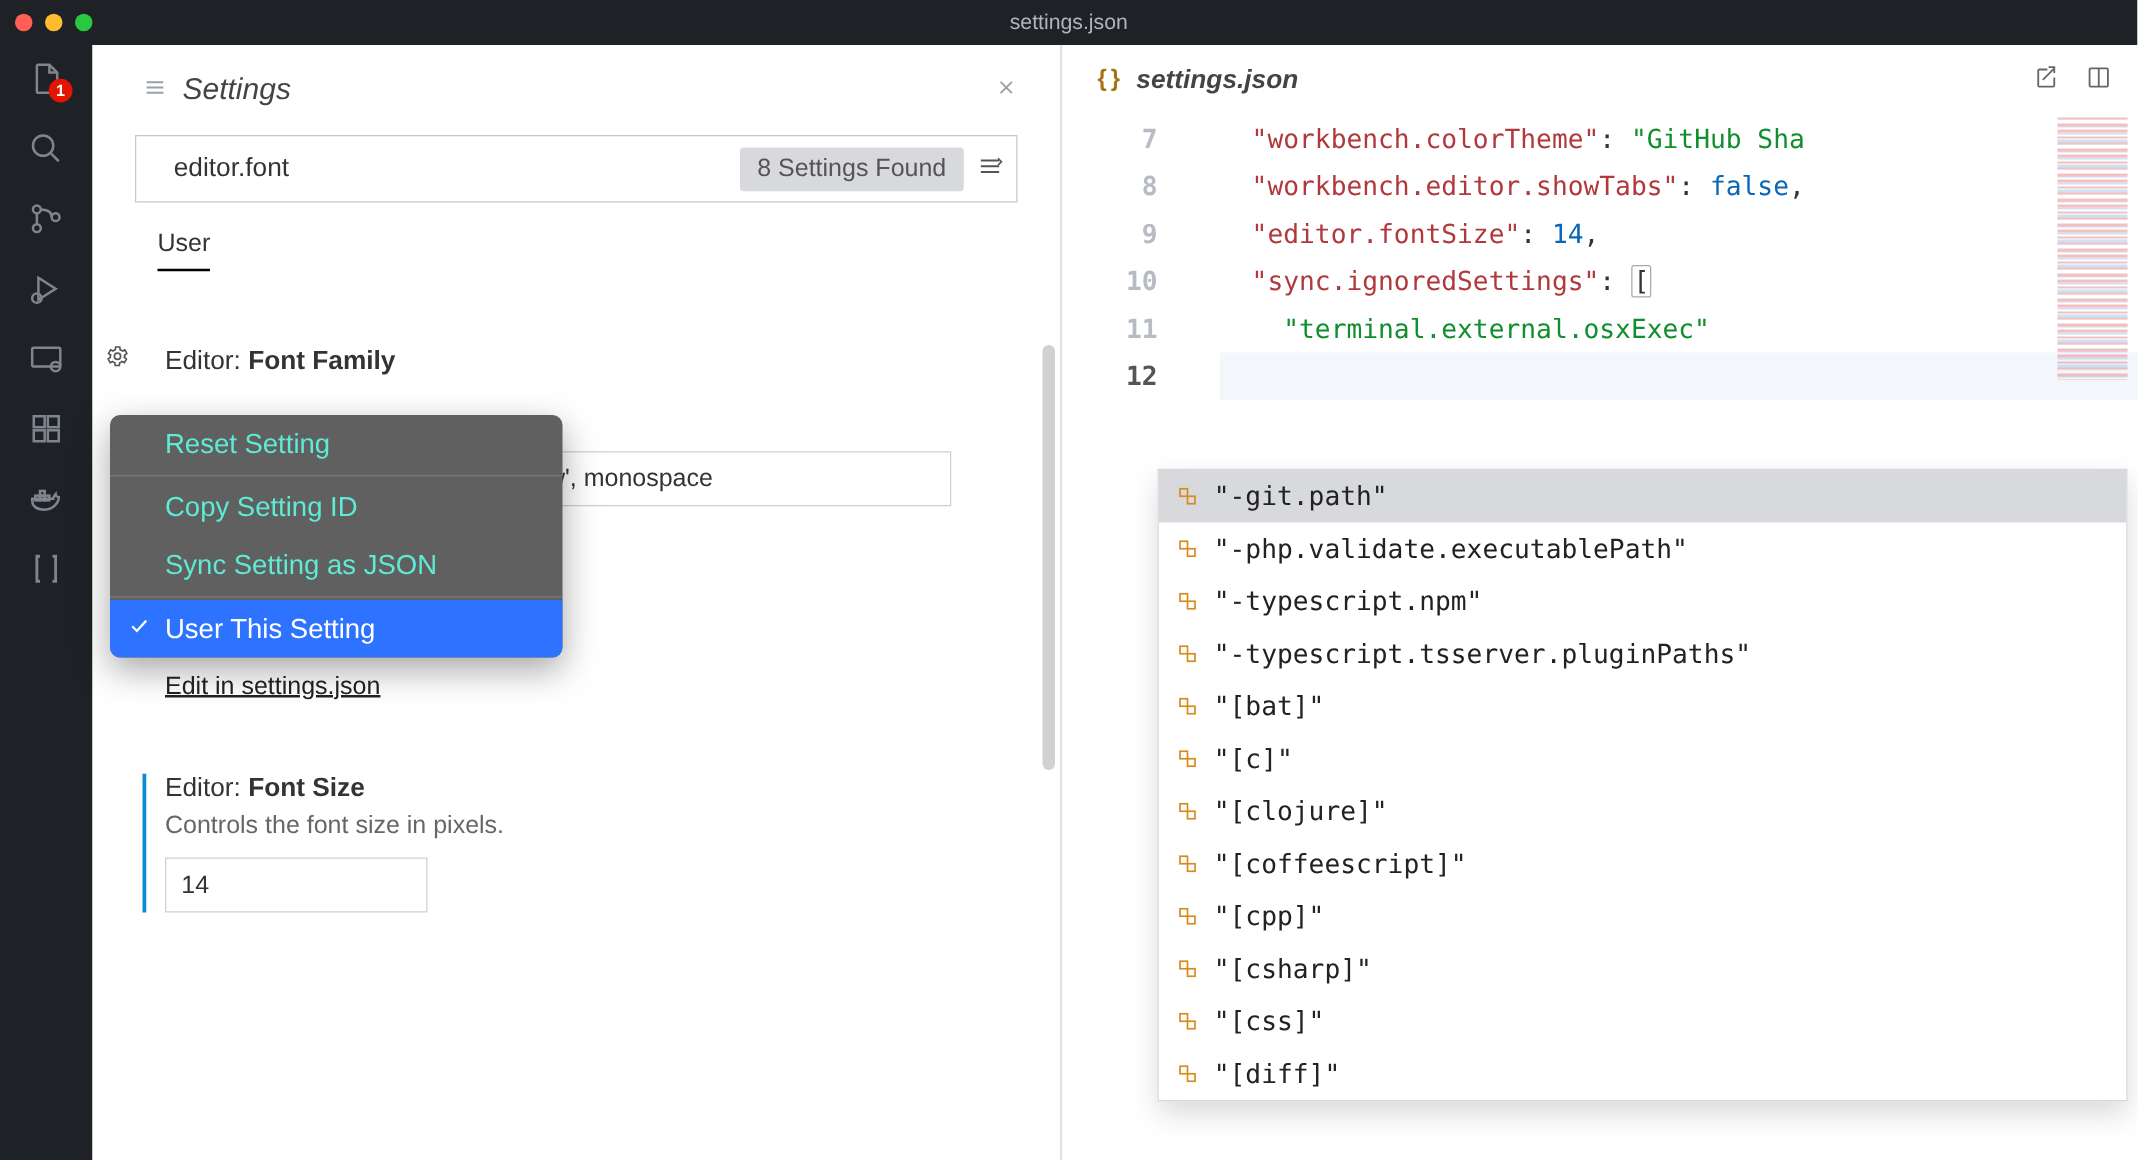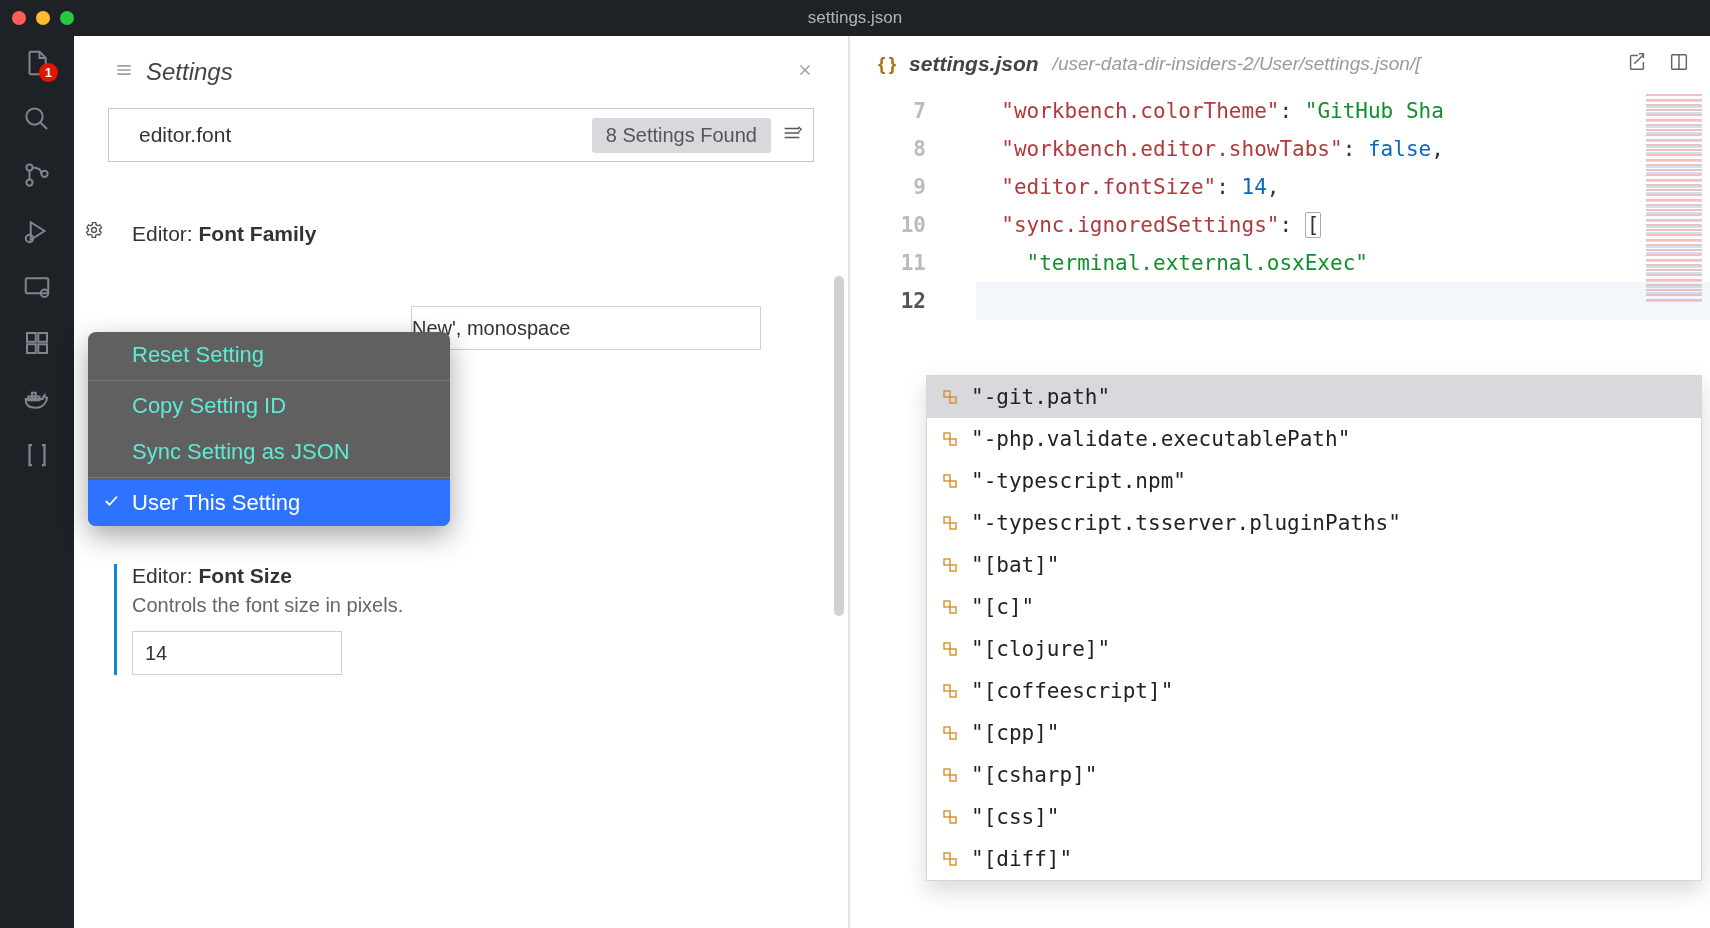--- a/index.html
+++ b/index.html
@@ -404,20 +404,23 @@
         <span class="found-badge">8 Settings Found</span>
         <span class="clear-btn">
           <svg width="22" height="22" viewBox="0 0 24 24" fill="none" stroke="currentColor" stroke-width="1.6">
               <path d="M4 7h16M4 12h16M4 17h16"></path>
               <path d="m19 5 3 3-3 3" stroke-width="1.4"></path>
             </svg>
         </span>
       </div>
     </div>
 
+    <div class="tabs">
+      <span class="tab">User</span>
+    </div>
 
     <div class="settings-body">
 
       <div class="setting-item">
         <span class="setting-gear">
           <svg width="20" height="20" viewBox="0 0 24 24" fill="none" stroke="currentColor" stroke-width="1.6">
               <circle cx="12" cy="12" r="3"></circle>
               <path d="M19 12a7 7 0 0 0-.1-1.2l2.1-1.5-2-3.4-2.4 1a7 7 0 0 0-2.1-1.2l-.3-2.6h-4l-.3 2.6a7 7 0 0 0-2.1 1.2l-2.4-1-2 3.4 2.1 1.5A7 7 0 0 0 5 12c0 .4 0 .8.1 1.2L3 14.7l2 3.4 2.4-1a7 7 0 0 0 2.1 1.2l.3 2.6h4l.3-2.6a7 7 0 0 0 2.1-1.2l2.4 1 2-3.4-2.1-1.5c.1-.4.1-.8.1-1.2z"></path>
             </svg>
         </span>
@@ -445,21 +448,20 @@
       </div>
     </div>
 
     <div class="sidebar-scrollbar"></div>
   </div>
 
   <div class="editor">
     <div class="editor-header">
       <span class="file-icon">{ }</span>
       <span class="file-name">settings.json</span>
-      <span class="file-path">/user-data-dir-insiders-2/User/settings.json/[</span>
       <div class="actions">
         <span>
           <svg width="22" height="22" viewBox="0 0 24 24" fill="none" stroke="currentColor" stroke-width="1.6">
               <path d="M14 3h5v5"></path>
               <path d="M9 14 19 4"></path>
               <path d="M19 12v7a1 1 0 0 1-1 1H6a1 1 0 0 1-1-1V6a1 1 0 0 1 1-1h7"></path>
             </svg>
         </span>
         <span>
           <svg width="22" height="22" viewBox="0 0 24 24" fill="none" stroke="currentColor" stroke-width="1.6">

